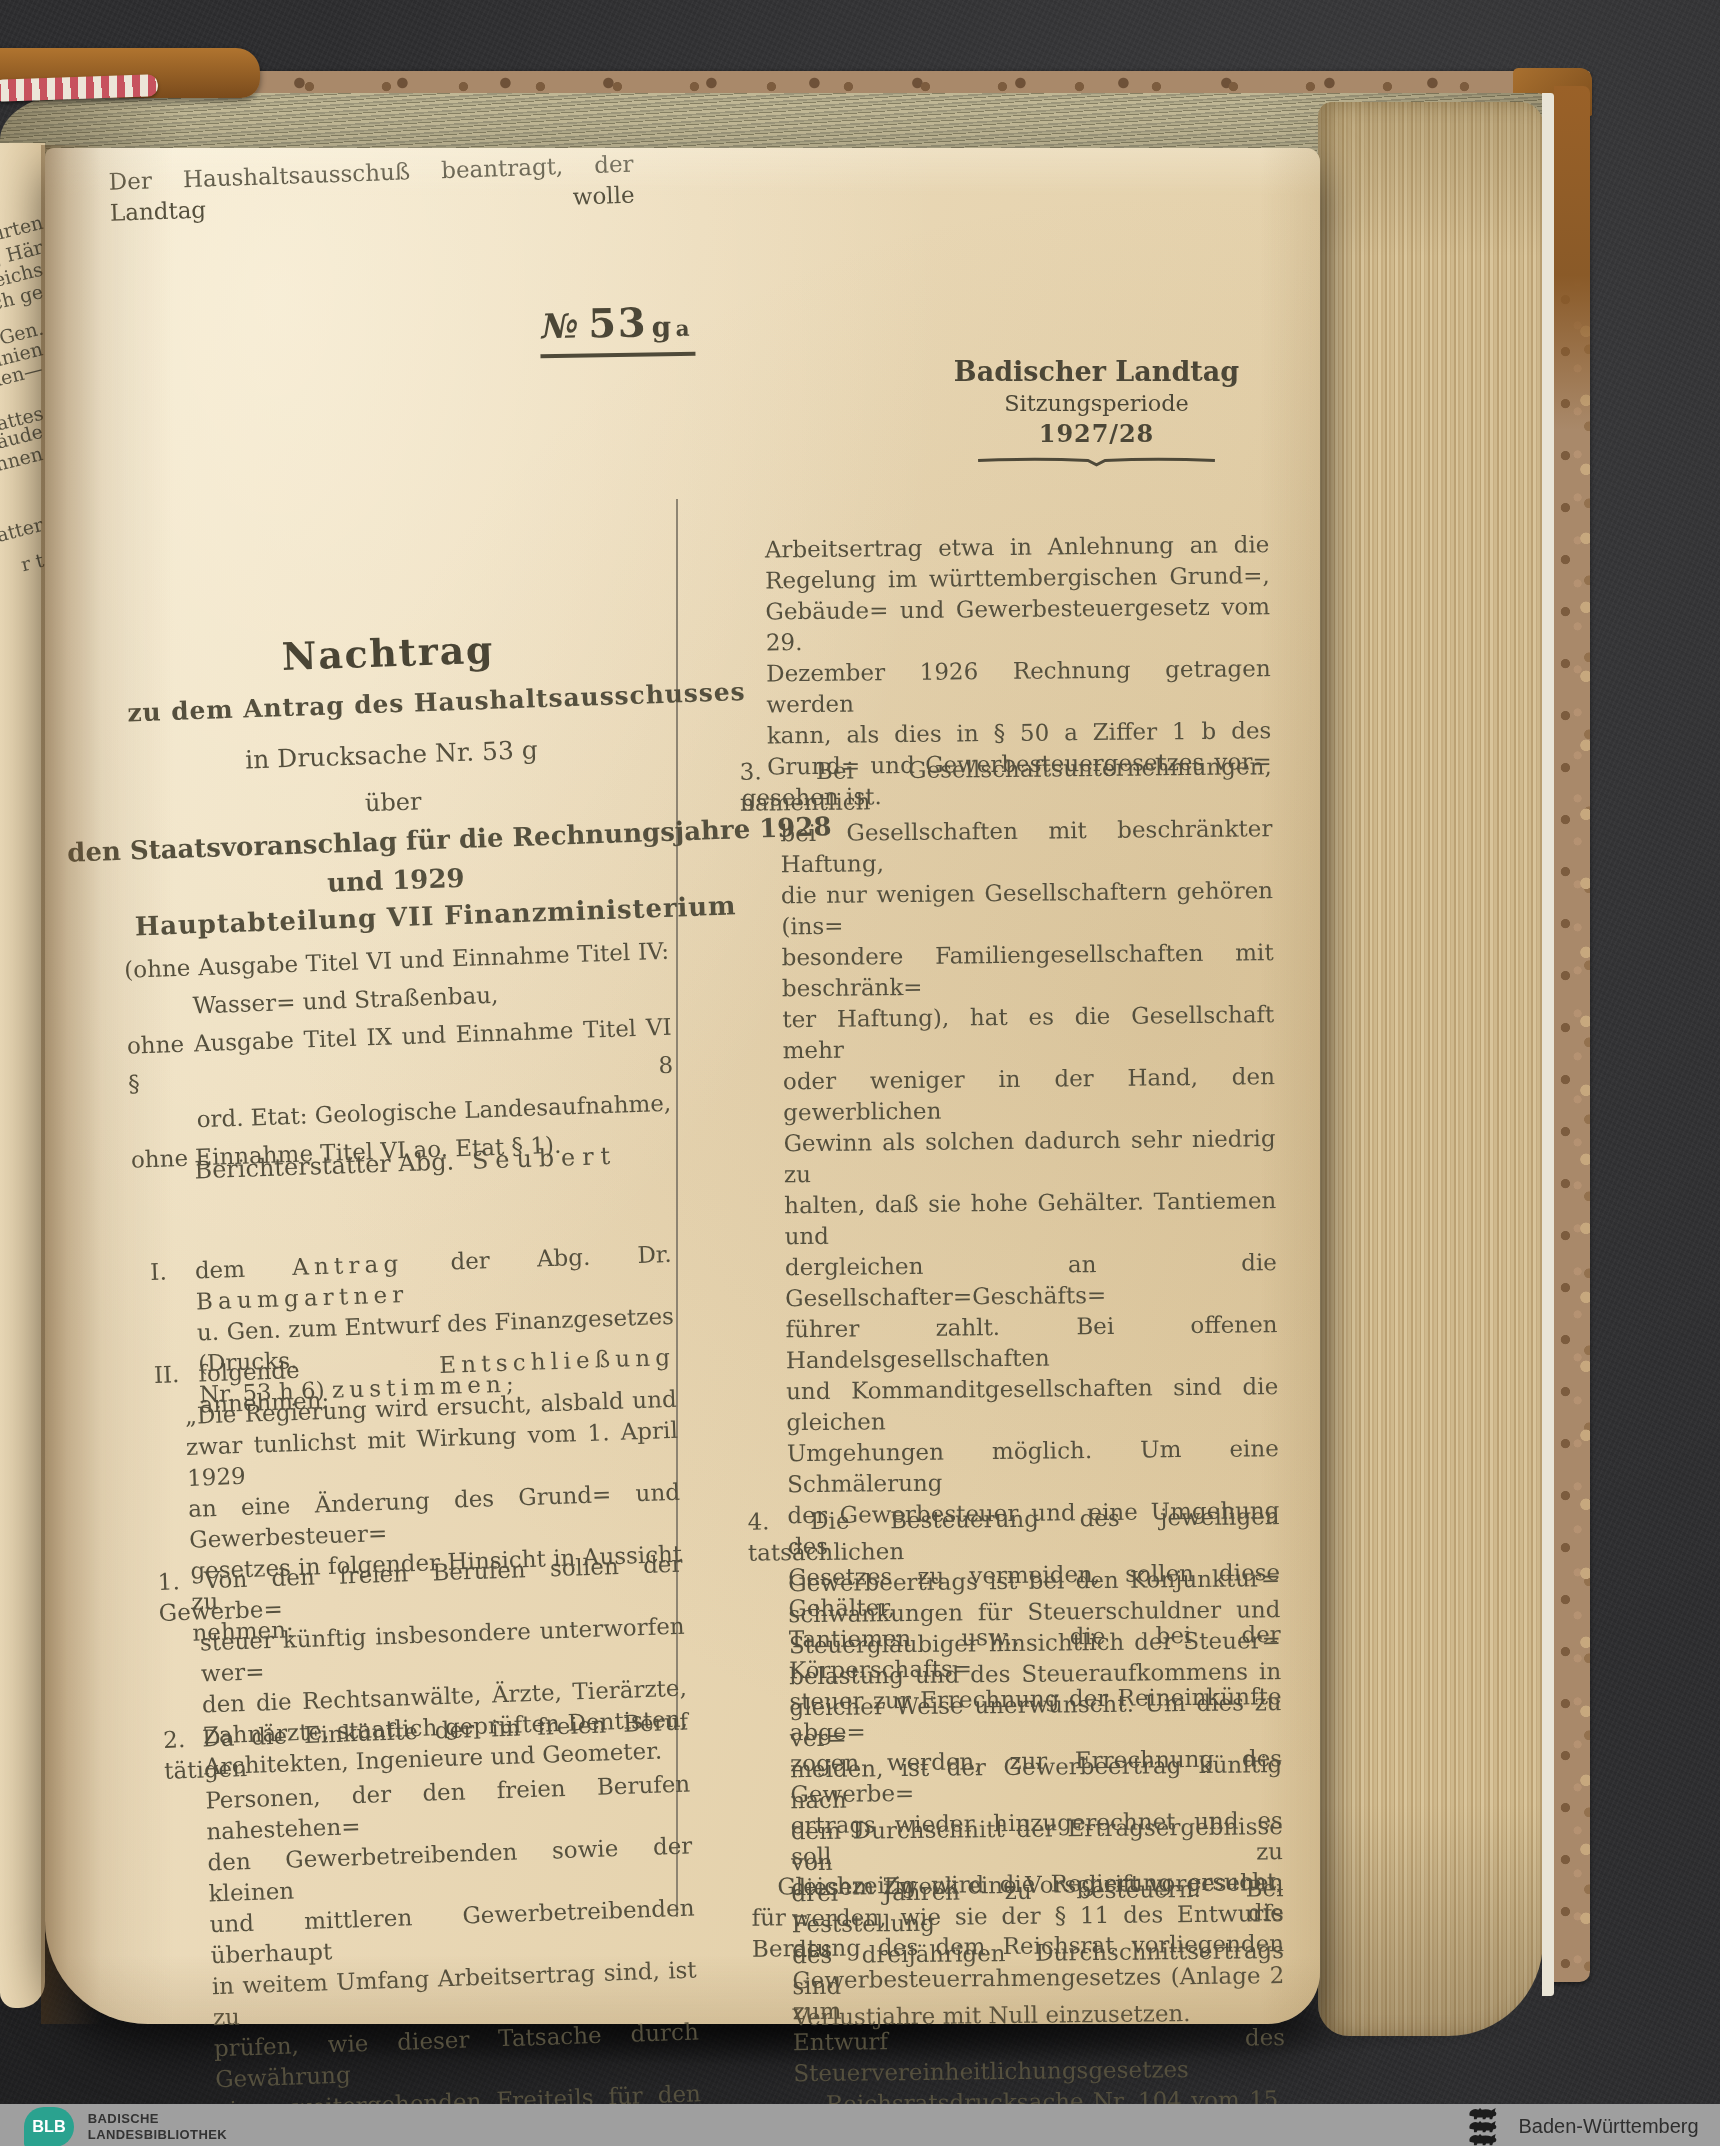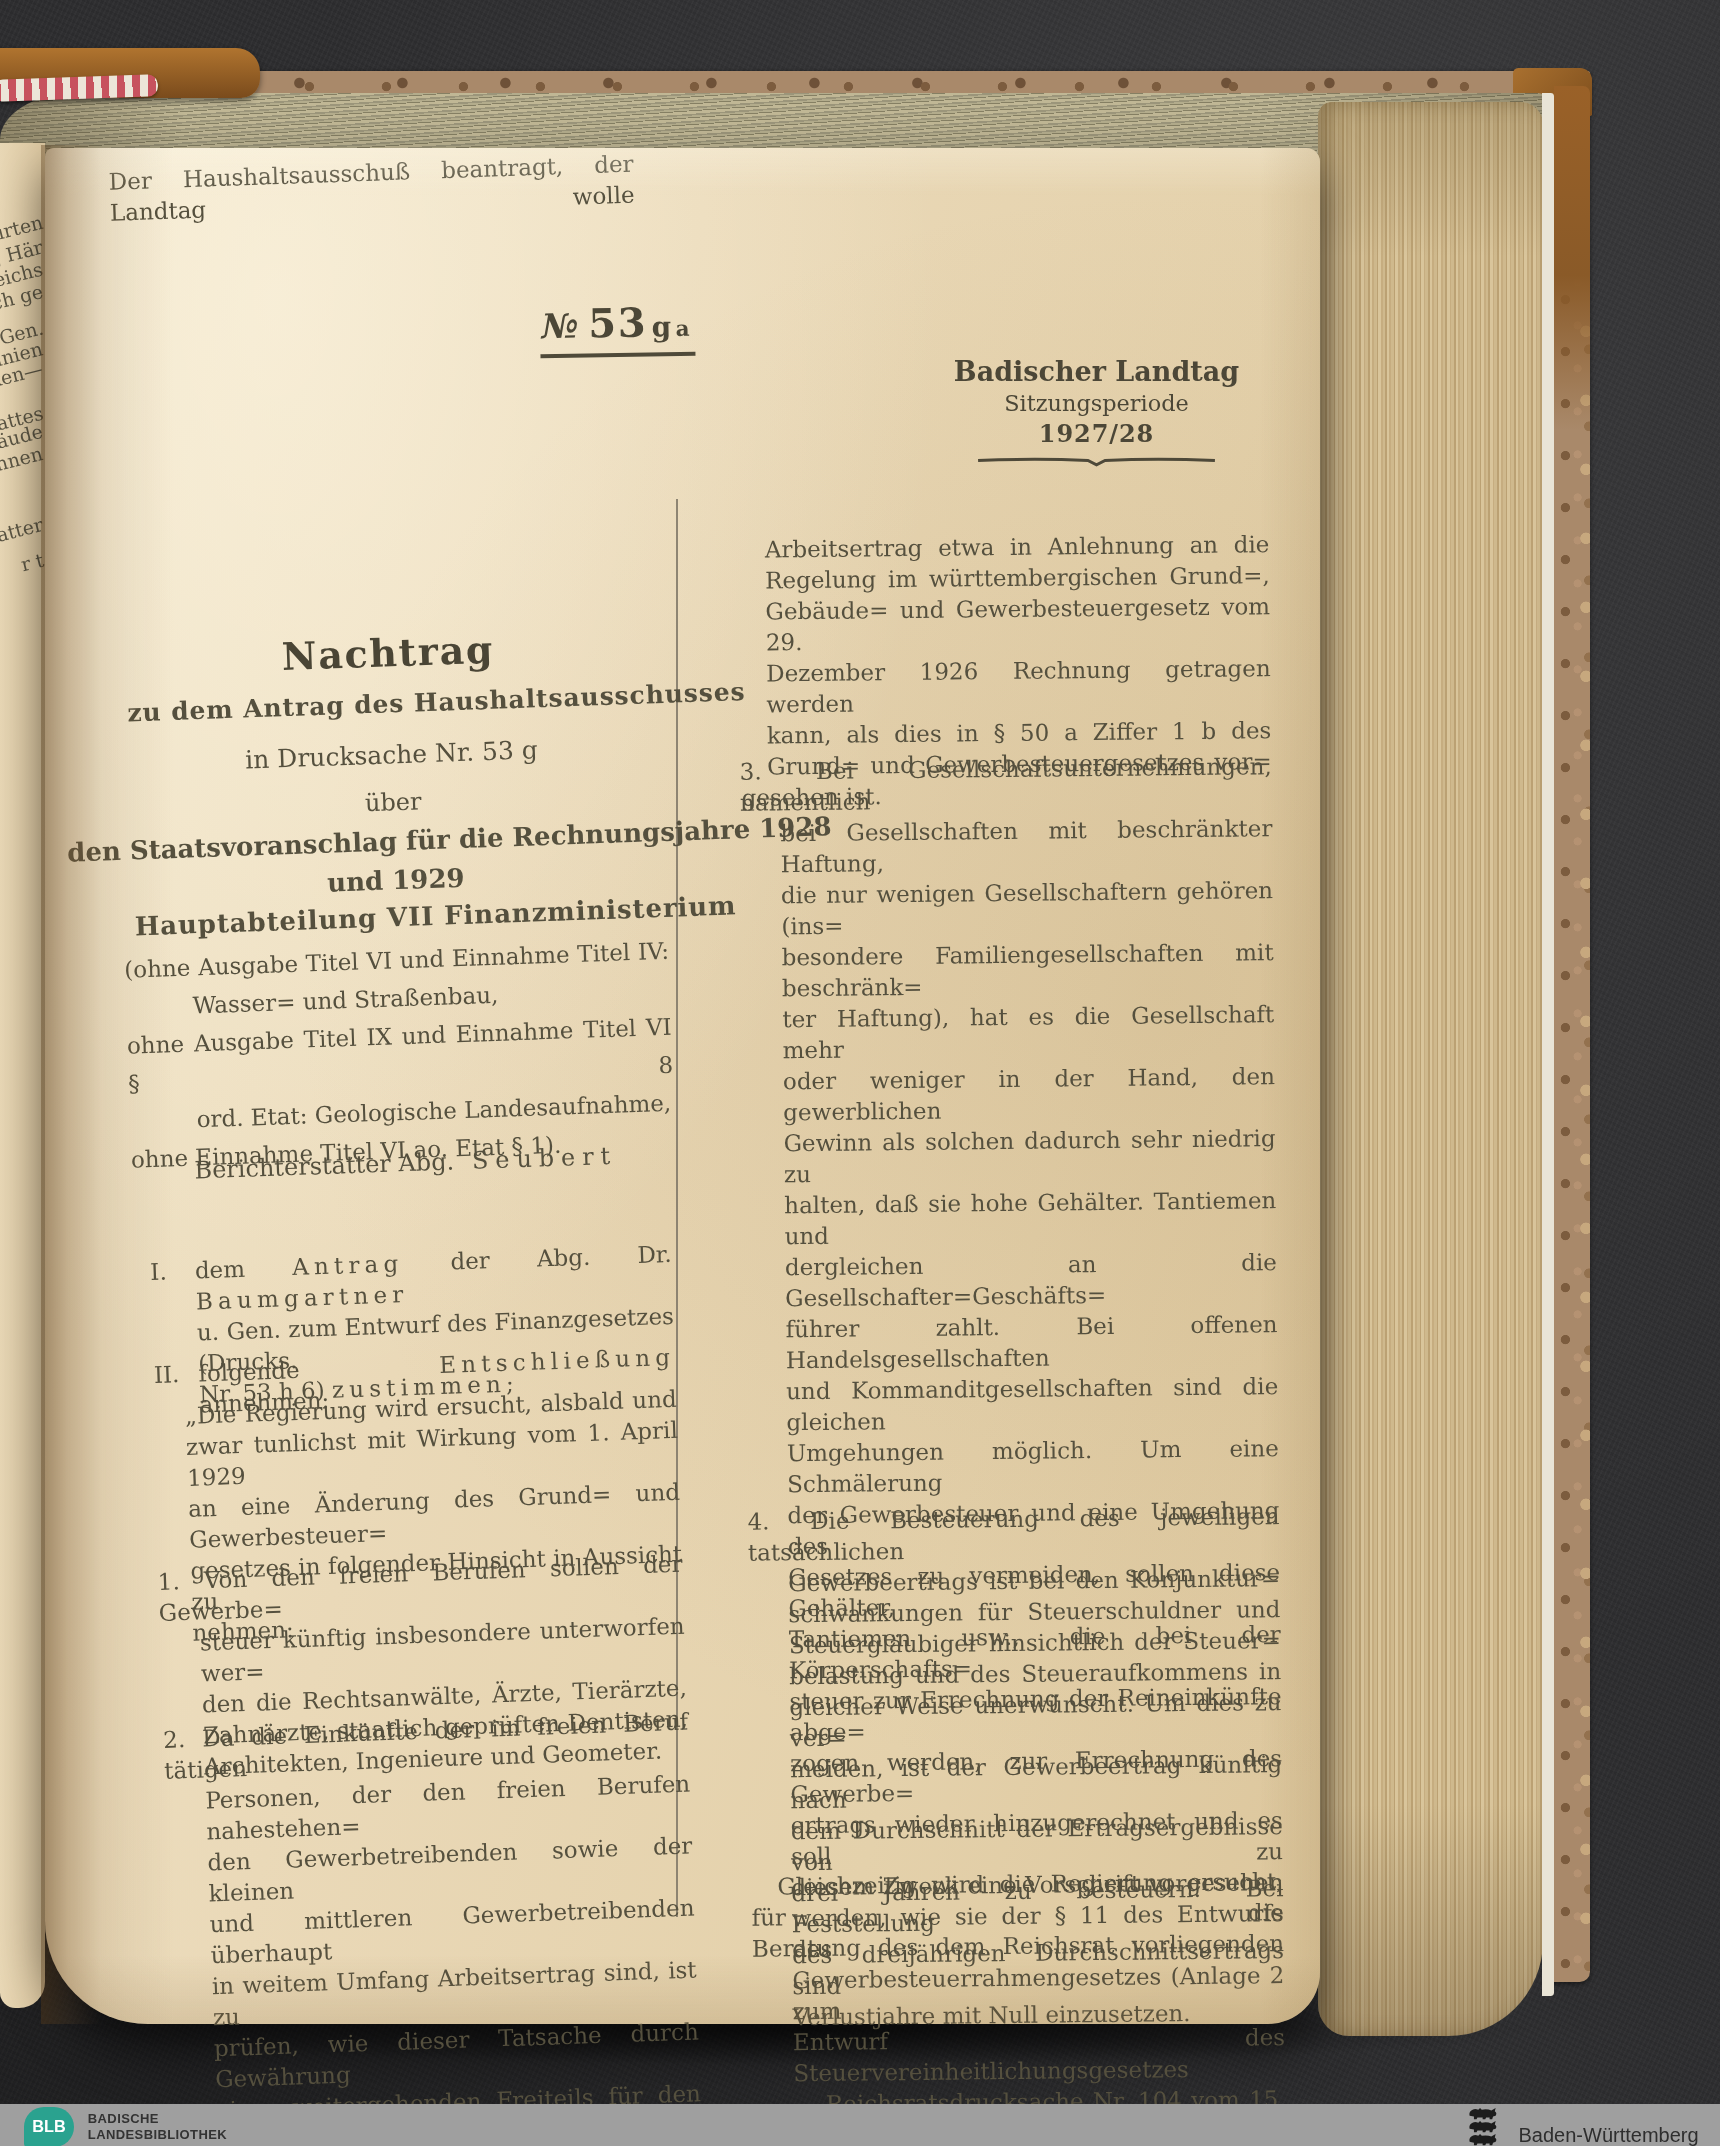--- a/index.html
+++ b/index.html
@@ -147,21 +147,21 @@
   .rcl{top:1721px;width:100%;}
 
   
   .footer{position:absolute;left:0;top:2104px;width:1721px;height:45px;z-index:10;background:#9f9f9f;
     display:flex;align-items:center;justify-content:space-between;box-sizing:border-box;padding:0 22.4px 0 24px;
     font-family:"Liberation Sans",sans-serif;}
   .blb-group{display:flex;align-items:center;gap:13.8px;}
   .blb-mark{width:50px;height:40px;background:#2aa28f;border-radius:22.4px 22.4px 22.4px 4.3px;
     display:flex;align-items:center;justify-content:center;color:#fff;font:700 16.3px "Liberation Sans",sans-serif;}
   .blb-text{font:700 13px/1.18 "Liberation Sans",sans-serif;color:#333;letter-spacing:0.4px;}
-  .bw-group{display:flex;align-items:flex-end;gap:19px;}
+  .bw-group{display:flex;align-items:center;gap:19px;}
   .bw-text{font:400 20px "Liberation Sans",sans-serif;color:#2e2e2e;}
 </style>
 </head>
 <body>
 
 <div class="bg"></div>
 <div class="book-shadow"></div>
 
 <div style="position:absolute;inset:0;">
   <div class="board-top marbled"></div>

